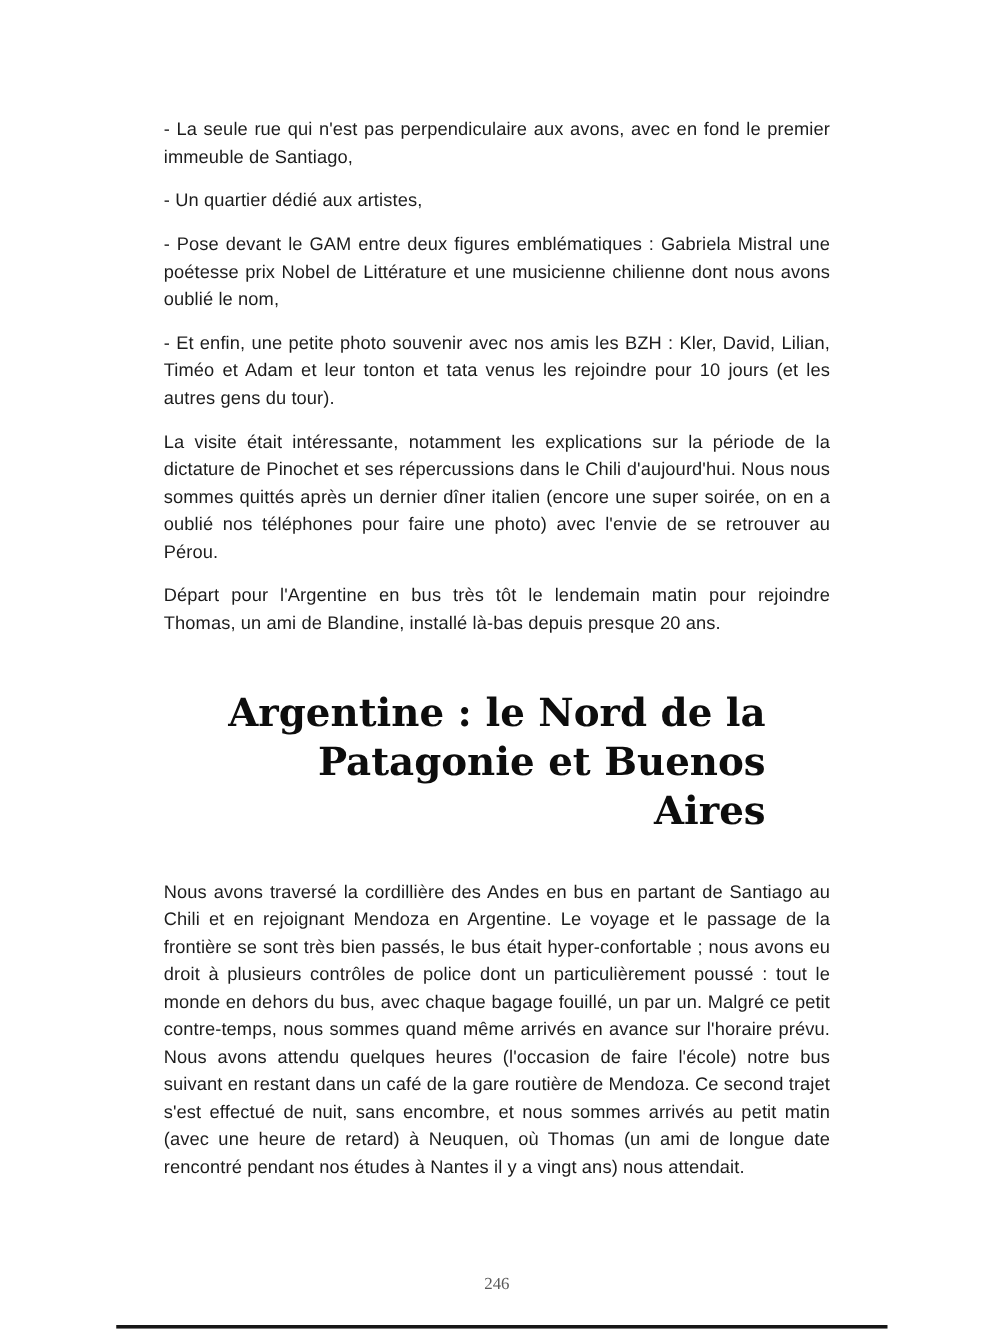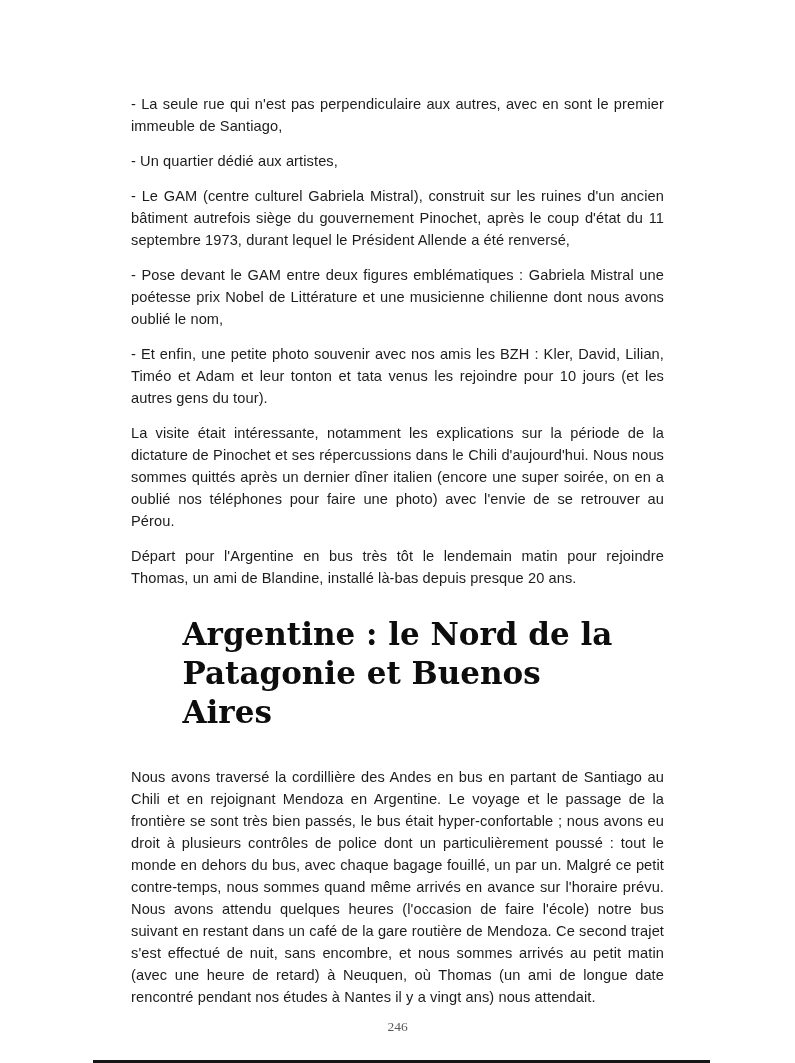--- a/index.html
+++ b/index.html
@@ -27,23 +27,23 @@
   }
   .para {
     margin: 0 0 13px 0;
     font-size: 14.6px;
     line-height: 22px;
     text-align: justify;
     letter-spacing: 0.1px;
     color: #1c1c1c;
   }
   .heading-block {
-    margin-top: 26px;
+    margin-top: 42px;
     margin-bottom: 34px;
-    text-align: left;
+    text-align: right;
   }
   .heading {
     font-family: "DejaVu Serif", "Liberation Serif", serif;
     font-weight: 700;
     font-size: 31px;
     line-height: 39px;
     margin: 0 auto 4px auto;
     max-width: 430px;
     color: #0d0d0d;
   }
@@ -72,23 +72,22 @@
     height: 3px;
     background: #161616;
   }
 </style>
 </head>
 <body>
 
 <div class="page">
   <div class="content">
 
-    <p class="para">- La seule rue qui n'est pas perpendiculaire aux autres, avec en sont le premier immeuble de Santiago,</p>
+    <p class="para">- La seule rue qui n'est pas perpendiculaire aux avons, avec en fond le premier immeuble de Santiago,</p>
     <p class="para">- Un quartier dédié aux artistes,</p>
-    <p class="para">- Le GAM (centre culturel Gabriela Mistral), construit sur les ruines d'un ancien bâtiment autrefois siège du gouvernement Pinochet, après le coup d'état du 11 septembre 1973, durant lequel le Président Allende a été renversé,</p>
     <p class="para">- Pose devant le GAM entre deux figures emblématiques : Gabriela Mistral une poétesse prix Nobel de Littérature et une musicienne chilienne dont nous avons oublié le nom,</p>
     <p class="para">- Et enfin, une petite photo souvenir avec nos amis les BZH : Kler, David, Lilian, Timéo et Adam et leur tonton et tata venus les rejoindre pour 10 jours (et les autres gens du tour).</p>
     <p class="para">La visite était intéressante, notamment les explications sur la période de la dictature de Pinochet et ses répercussions dans le Chili d'aujourd'hui. Nous nous sommes quittés après un dernier dîner italien (encore une super soirée, on en a oublié nos téléphones pour faire une photo)  avec l'envie de se retrouver au Pérou.</p>
     <p class="para">Départ pour l'Argentine en bus très tôt le lendemain matin pour rejoindre Thomas, un ami de Blandine, installé là-bas depuis presque 20 ans.</p>
 
     <div class="heading-block">
       <h1 class="heading">Argentine : le Nord de la Patagonie et Buenos Aires</h1>
     </div>
 
     <p class="para">Nous avons traversé la cordillière des Andes en bus en partant de Santiago au Chili et en rejoignant Mendoza en Argentine. Le voyage et le passage de la frontière se sont très bien passés, le bus était hyper-confortable ; nous avons eu droit à plusieurs contrôles de police dont un particulièrement poussé : tout le monde en dehors du bus, avec chaque bagage fouillé, un par un. Malgré ce petit contre-temps, nous sommes quand même arrivés en avance sur l'horaire prévu. Nous avons attendu quelques heures (l'occasion de faire l'école)  notre bus suivant en restant dans un café de la gare routière de Mendoza. Ce second trajet s'est effectué de nuit, sans encombre, et nous sommes arrivés au petit matin (avec une heure de retard) à Neuquen, où Thomas (un ami de longue date rencontré pendant nos études à Nantes il y a vingt ans) nous attendait.</p>

